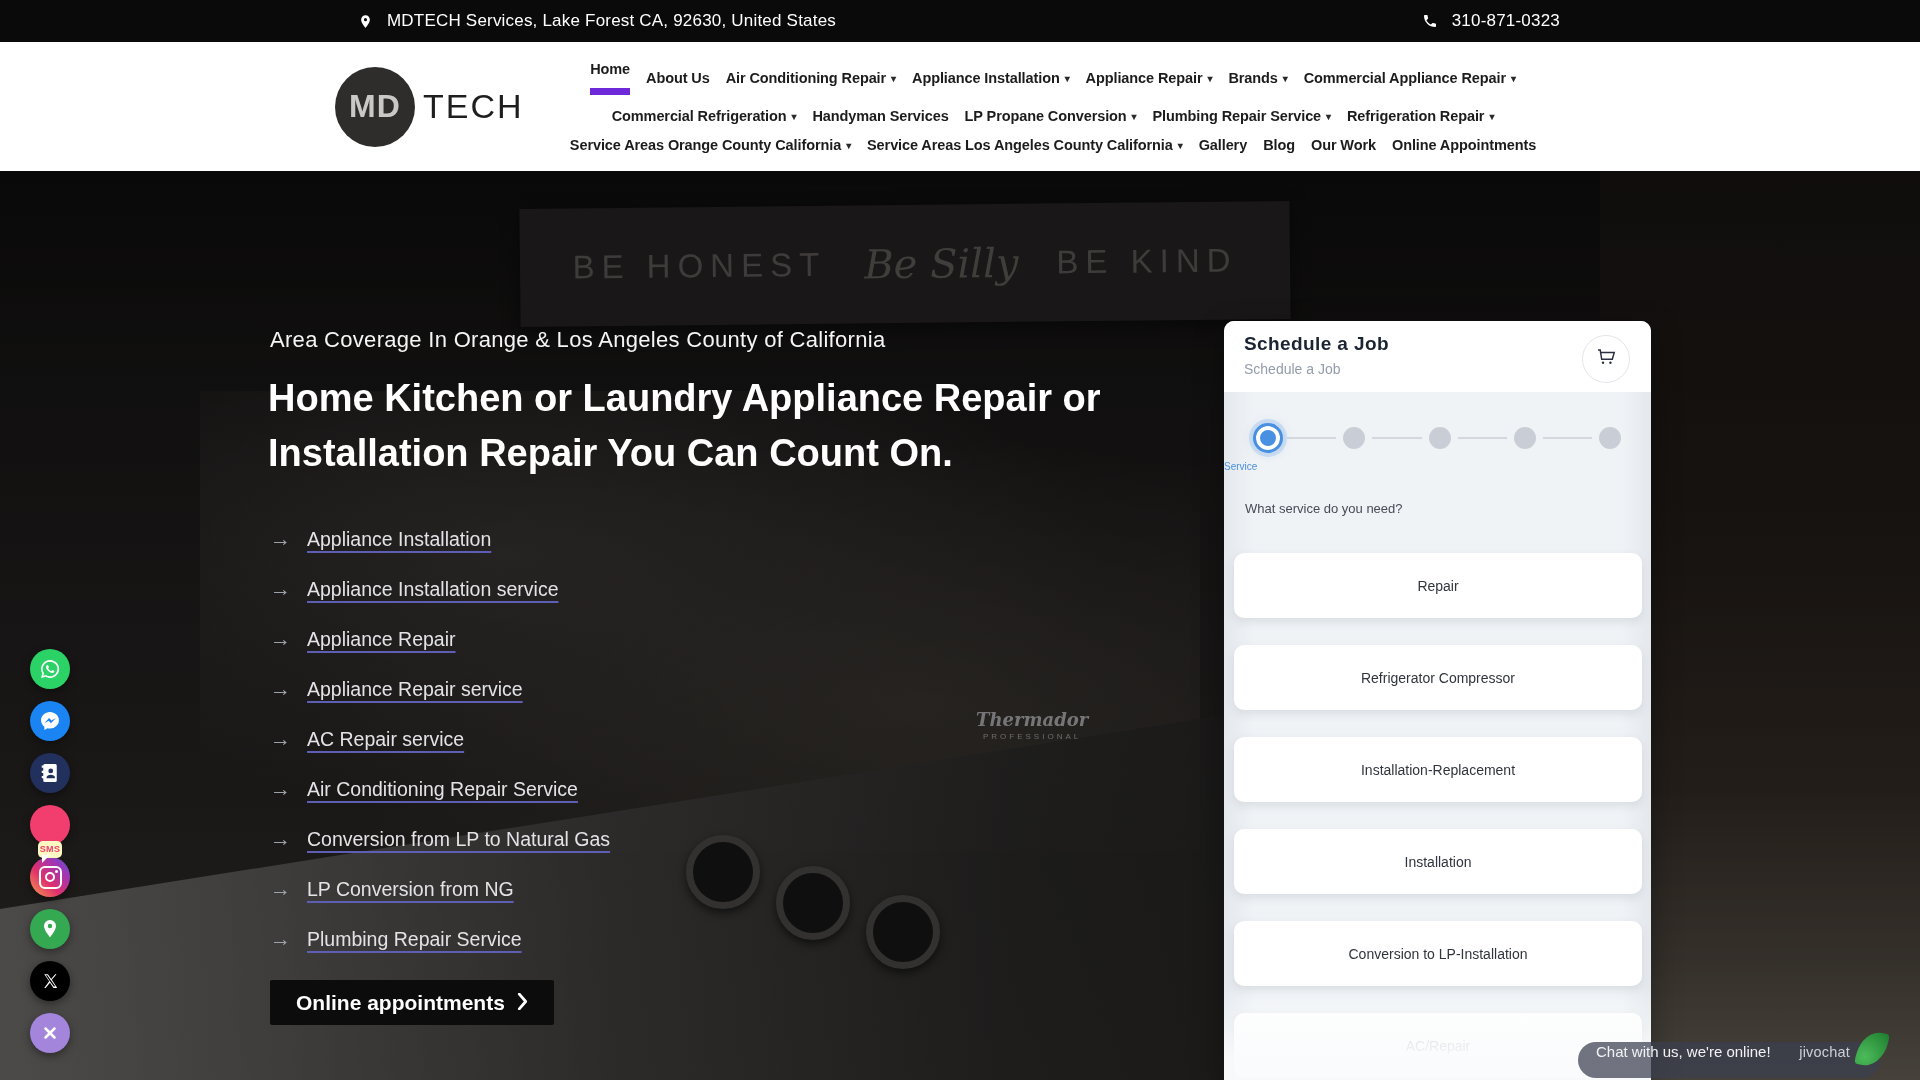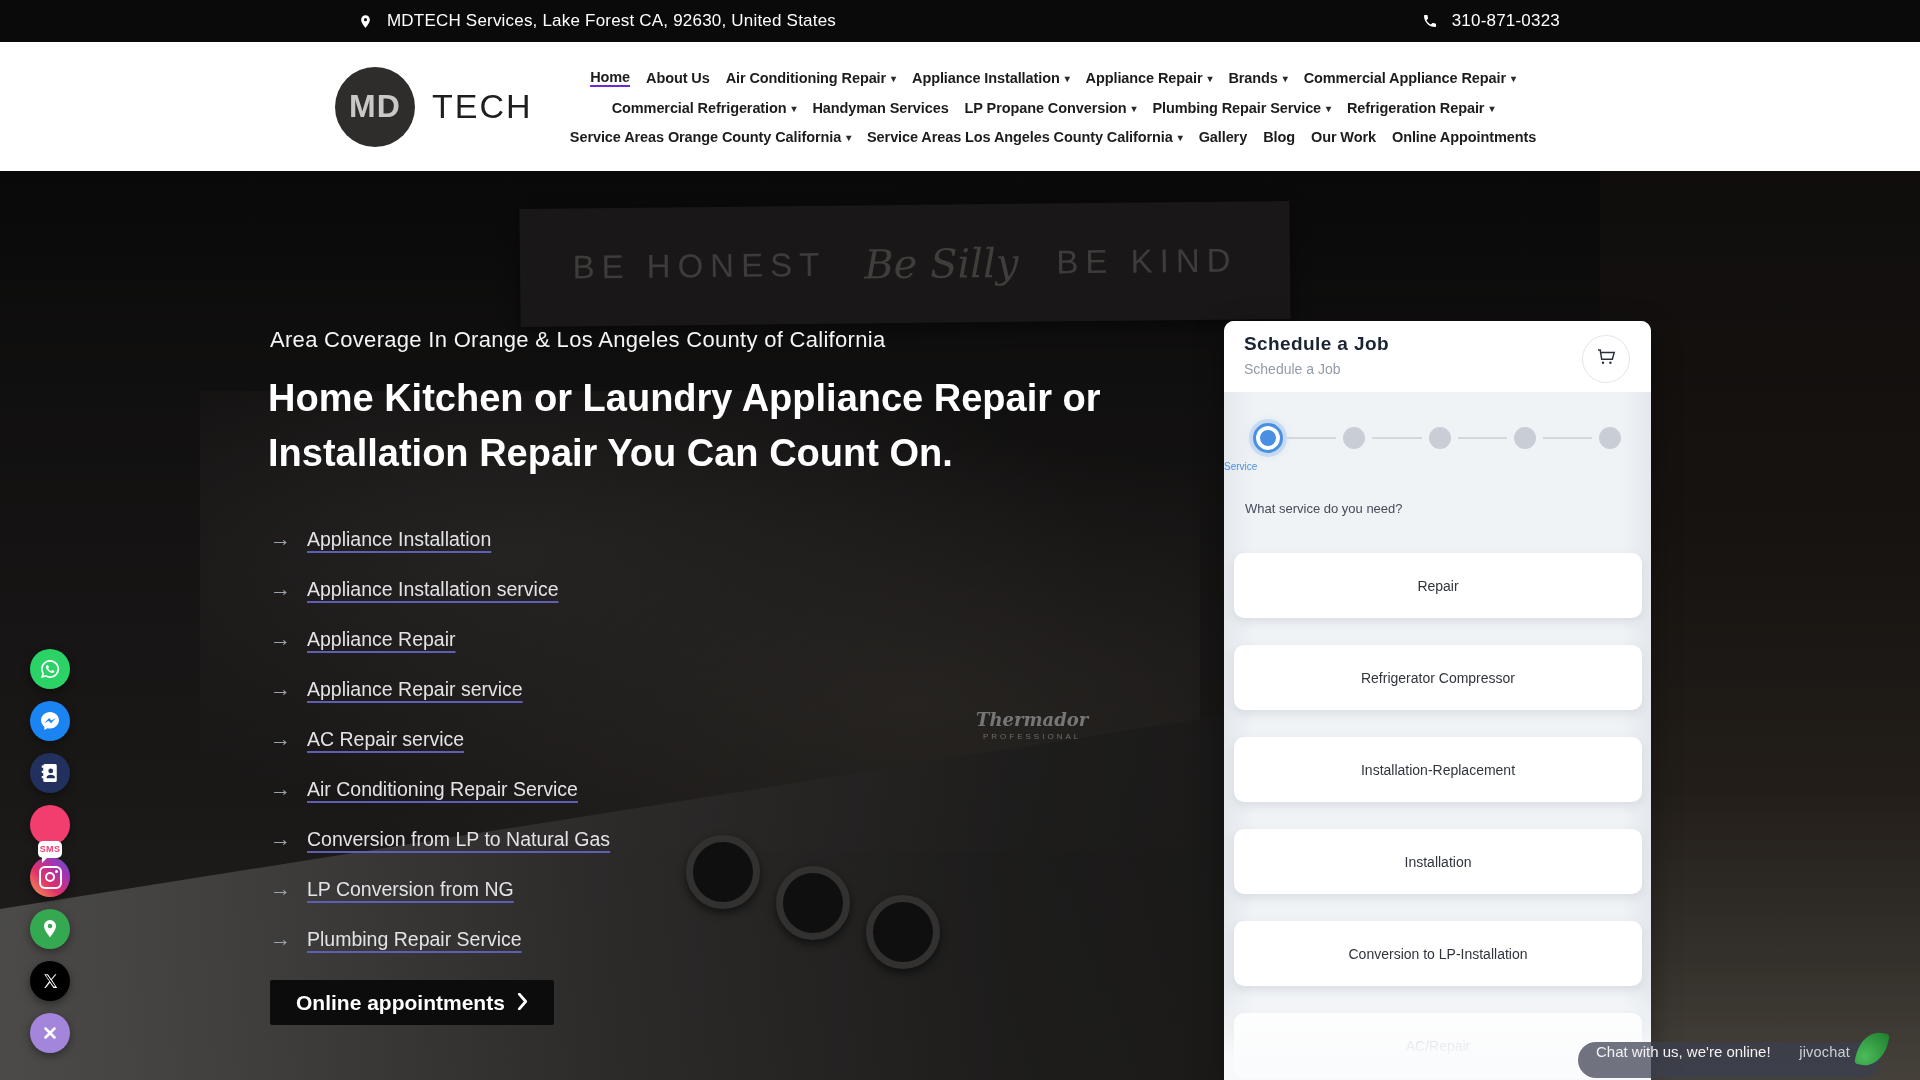--- a/index.html
+++ b/index.html
@@ -8,31 +8,31 @@
 
   
   .topbar{position:absolute;left:0;top:0;width:1920px;height:42px;background:#0a0a0a;
           color:#fff;display:flex;align-items:center;}
   .topbar-inner{width:100%;padding:0 360px 0 358px;display:flex;justify-content:space-between;align-items:center;}
   .topbar-item{display:flex;align-items:center;gap:14px;font-size:17px;letter-spacing:.2px;}
   .topbar-item svg{display:block;}
 
   
   .header{position:absolute;left:0;top:42px;width:1920px;height:129px;background:#ffffff;}
-  .logo{position:absolute;left:335px;top:50%;transform:translateY(-50%);display:flex;align-items:center;gap:17px;}
+  .logo{position:absolute;left:335px;top:50%;transform:translateY(-50%);display:flex;align-items:center;gap:8px;}
   .logo-circle{width:80px;height:80px;border-radius:50%;background:#2e2d2b;color:#c9c8c6;
                display:flex;align-items:center;justify-content:center;font-size:32px;font-weight:700;letter-spacing:1px;}
   .logo-tech{font-size:34px;letter-spacing:2px;color:#1e1e1e;font-weight:500;}
   .nav{position:absolute;left:186px;right:0;top:0;bottom:0;display:flex;flex-direction:column;
        align-items:center;justify-content:center;row-gap:13px;}
   .nav-row{display:flex;align-items:center;gap:16px;}
   .nav-link{display:flex;align-items:baseline;gap:5px;color:#1c1c1c;font-size:14.5px;font-weight:700;
             letter-spacing:-0.1px;text-decoration:none;cursor:pointer;white-space:nowrap;}
   .nav-link .caret{font-size:10px;color:#2a2a2a;transform:translateY(-1px);}
-  .nav-link.active{border-bottom:2px solid #6d28d9;padding-bottom:0;}
+  .nav-link.active{border-bottom:7px solid #6d28d9;padding-bottom:11px;}
 
   
   .hero{position:absolute;left:0;top:171px;width:1920px;height:909px;overflow:hidden;
         background:linear-gradient(180deg,#0d0c0b 0%,#181614 22%,#211e1c 48%,#292622 72%,#343029 100%);}
   .bg-right{position:absolute;left:1600px;top:0;width:320px;height:909px;
             background:linear-gradient(180deg,#171310 0%,#221c16 40%,#352d24 68%,#524b40 87%,#6e675b 100%);}
   .bg-burners{position:absolute;left:200px;top:220px;width:1000px;height:460px;
               background:radial-gradient(ellipse at 30% 35%,rgba(66,62,58,.75),transparent 60%),
                          radial-gradient(ellipse at 72% 68%,rgba(76,70,62,.55),transparent 60%);}
   .bg-range-front{position:absolute;left:-90px;top:640px;width:1450px;height:430px;
@@ -83,21 +83,21 @@
        font-family:"Liberation Sans",sans-serif;}
   .opt.faded{color:#b5bbc3;}
   .card-fade{position:absolute;left:0;right:0;bottom:0;height:92px;z-index:5;pointer-events:none;
              background:linear-gradient(180deg,rgba(241,243,246,0) 0%,rgba(250,251,252,.9) 75%);}
 
   
   .social{position:absolute;left:30px;top:649px;display:flex;flex-direction:column;gap:12px;z-index:6;}
   .social-btn{width:40px;height:40px;border-radius:50%;display:flex;align-items:center;justify-content:center;
               cursor:pointer;box-shadow:0 3px 8px rgba(0,0,0,.4);}
   .social-btn svg{display:block;}
-  .sms-bubble{position:relative;width:24px;height:17px;background:#ffffff;border-radius:5px;
+  .sms-bubble{position:relative;width:24px;height:17px;background:#fef9c3;border-radius:5px;
               display:flex;align-items:center;justify-content:center;margin-top:48px;}
   .sms-bubble:after{content:"";position:absolute;left:4px;bottom:-5px;border:4px solid transparent;border-top-color:#fff;border-left-color:#fff;}
   .sms-text{font-size:9px;font-weight:700;color:#F23D6F;letter-spacing:.3px;}
   .ig-glyph{width:19px;height:19px;border:2px solid #fff;border-radius:6px;position:relative;}
   .ig-glyph:before{content:"";position:absolute;left:4.5px;top:4.5px;width:6px;height:6px;border:2px solid #fff;border-radius:50%;}
   .ig-glyph:after{content:"";position:absolute;right:2px;top:2px;width:3px;height:3px;background:#fff;border-radius:50%;}
 
   
   .chat{position:absolute;right:40px;bottom:2px;width:302px;height:36px;border-radius:18px;
         background:rgba(58,63,79,.72);display:flex;align-items:center;justify-content:space-between;

